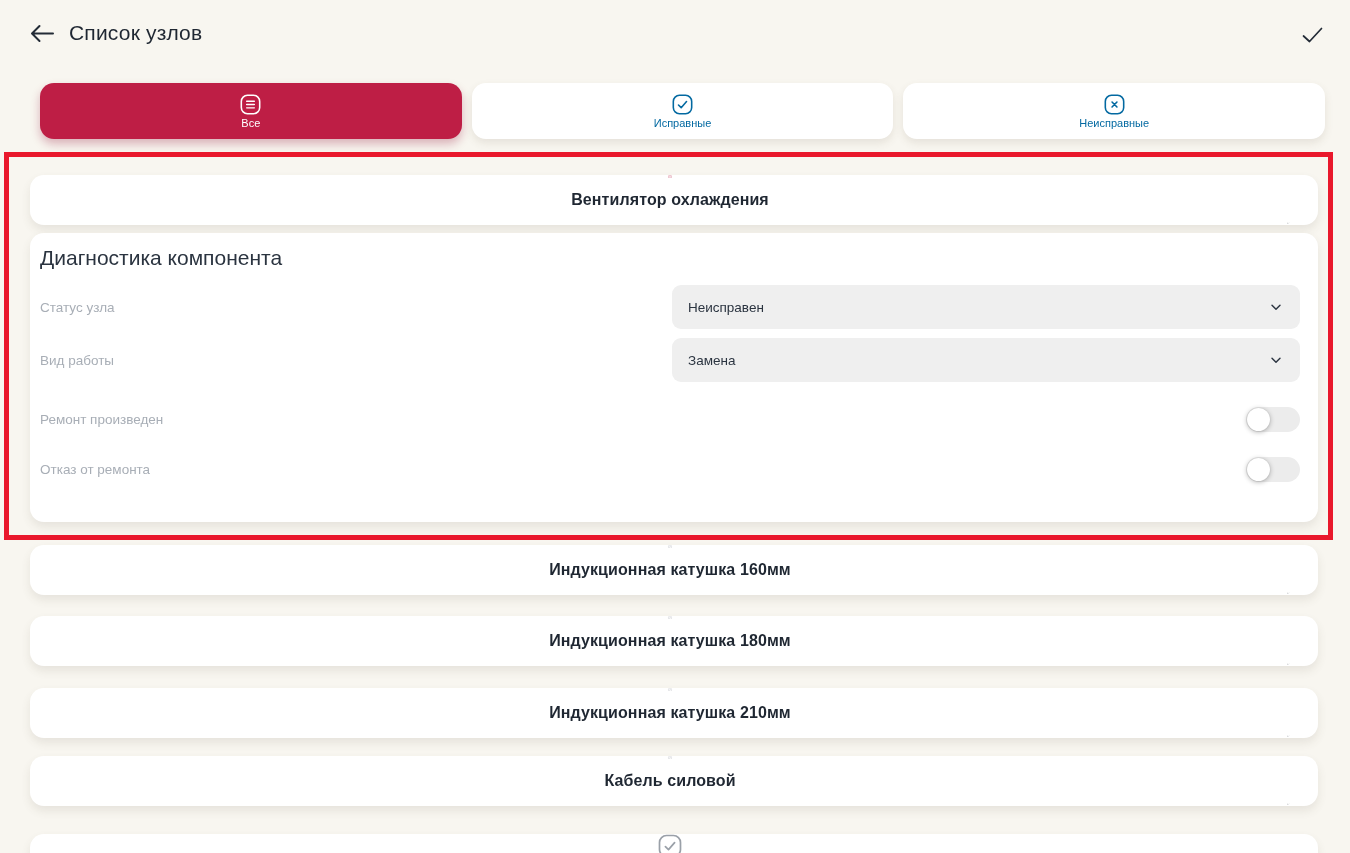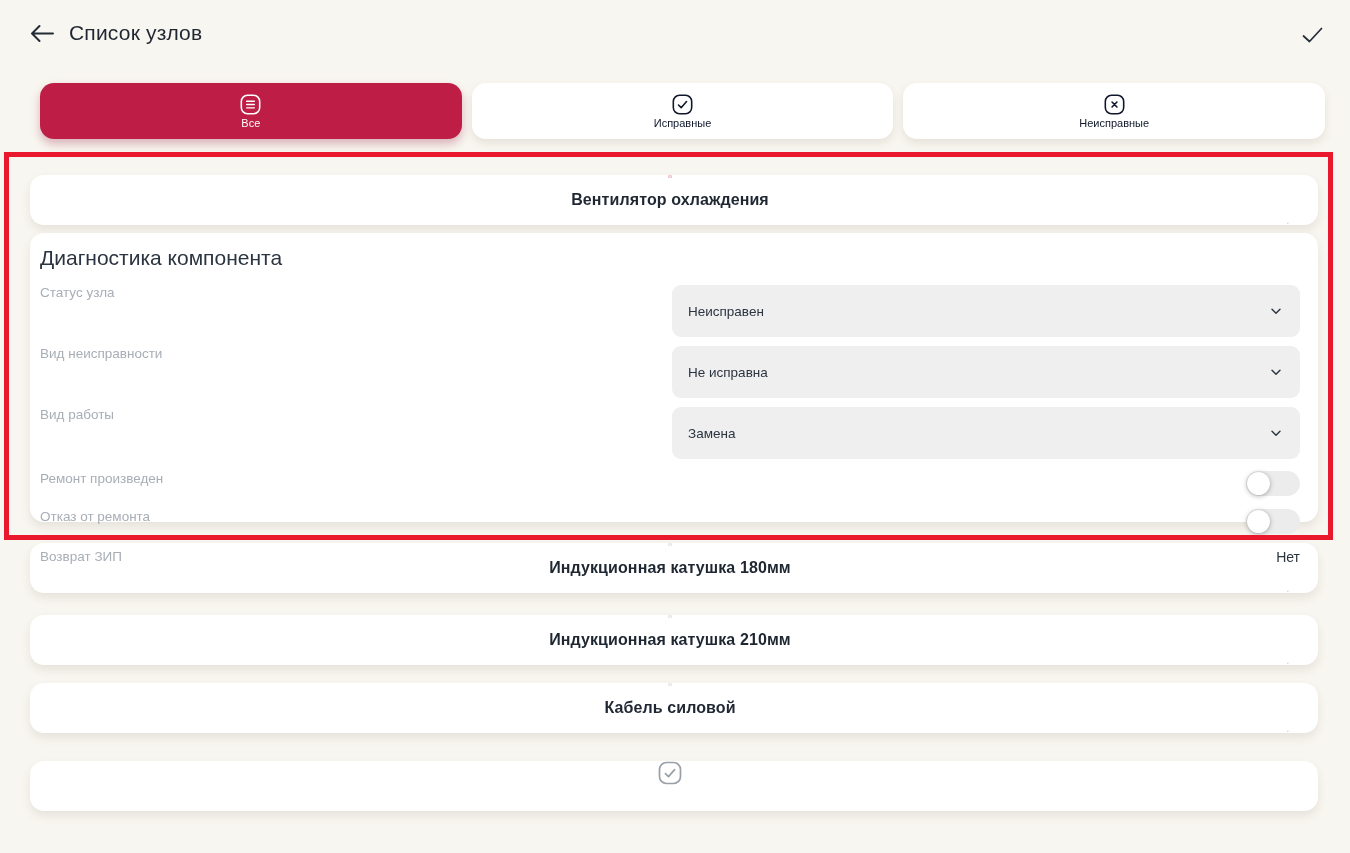--- a/index.html
+++ b/index.html
@@ -17,21 +17,21 @@
   .app-header { height:83px; display:flex; align-items:flex-start; padding:21px 27px 0 30px; }
   .back-btn { display:flex; align-items:center; cursor:pointer; padding-top:3px; color:#232B36; }
   .page-title { font-size:21px; font-weight:400; margin-left:14px; letter-spacing:.2px; color:#1F2732; }
   .confirm-btn { margin-left:auto; padding-top:6px; color:#232B36; cursor:pointer; }
 
   
   .tabs { display:flex; gap:10px; padding:0 25px 0 40px; }
   .tab {
     flex:1; height:56px; background:var(--card-bg,#fff); border-radius:14px;
     display:flex; flex-direction:column; align-items:center; justify-content:center; gap:3px;
-    box-shadow:0 4px 9px rgba(95,85,60,.12); color:#0f172a; cursor:pointer;
+    box-shadow:0 4px 9px rgba(95,85,60,.12); color:#0369a1; cursor:pointer;
   }
   .tab .tab-label { font-size:11px; line-height:11px; }
   .tab.active { background:var(--accent,#BE1E45); color:#fff; box-shadow:0 5px 10px rgba(150,20,55,.30); }
 
   
   .annotation-box {
     position:absolute; left:4px; top:152px; width:1329px; height:388px;
     border:5px solid var(--annotation,#E9182C); z-index:9; pointer-events:none;
   }
 
@@ -40,28 +40,28 @@
   .card { background:var(--card-bg,#fff); border-radius:14px; box-shadow:0 5px 10px rgba(95,85,60,.11); }
   .node-header { height:50px; display:flex; align-items:center; padding:0 21px 0 13px; gap:13px; cursor:pointer;flex-direction:column; }
   .node-title { font-size:16px; font-weight:700; color:#1F2732; letter-spacing:.1px; }
   .chev { margin-left:auto; color:#343B44; }
   .icon-ok { color:#9AA0A8; }
   .icon-bad { color:var(--accent,#BE1E45); }
 
   
   .panel { margin-top:8px; height:289px; padding:13px 18px 0 10px; }
   .panel-heading { font-size:21px; color:#2B3440; margin-bottom:15px; margin-left:0; }
-  .row { display:flex; justify-content:space-between; margin-bottom:9px; }
+  .row { display:flex; align-items:center; justify-content:space-between; margin-bottom:9px; }
   .lbl { font-size:13.5px; color:var(--label-gray,#A8AEB6); }
   .select {
-    width:628px; height:52px; background:var(--field-bg,#EFEFEF); border-radius:9px;
+    width:628px; height:44px; background:var(--field-bg,#EFEFEF); border-radius:9px;
     display:flex; align-items:center; padding:0 16px; font-size:13.5px; color:#2B3440; cursor:pointer;
   }
   .select .sel-chev { margin-left:auto; color:#2B3440; }
-  .toggle-row { height:26px; margin-top:12px; margin-bottom:12px; }
+  .toggle-row { height:26px; margin-top:24px; margin-bottom:12px; }
   .toggle { width:54px; height:25px; background:#ECECEC; border-radius:13px; position:relative; cursor:pointer; }
   .knob { width:23px; height:23px; border-radius:50%; background:#fff; position:absolute; left:1px; top:1px;
           box-shadow:0 1px 5px rgba(0,0,0,.30), 0 0 1px rgba(0,0,0,.15); }
   .text-row { margin-top:14px; }
   .val { font-size:14px; color:#2B3440; }
 </style>
 </head>
 <body>
 
 <div class="app-header">
@@ -123,29 +123,20 @@
     <div class="row">
       <span class="lbl">Статус узла</span>
       <div class="select">
         <span>Неисправен</span>
         <svg class="sel-chev" width="16" height="16" viewBox="0 0 18 18" fill="none">
           <path d="M4.5 7l4.5 4.5L13.5 7" stroke="currentColor" stroke-width="1.6" stroke-linecap="round" stroke-linejoin="round"></path>
         </svg>
       </div>
     </div>
 
-    <div class="row">
-      <span class="lbl">Вид неисправности</span>
-      <div class="select">
-        <span>Не исправна</span>
-        <svg class="sel-chev" width="16" height="16" viewBox="0 0 18 18" fill="none">
-          <path d="M4.5 7l4.5 4.5L13.5 7" stroke="currentColor" stroke-width="1.6" stroke-linecap="round" stroke-linejoin="round"></path>
-        </svg>
-      </div>
-    </div>
 
     <div class="row">
       <span class="lbl">Вид работы</span>
       <div class="select">
         <span>Замена</span>
         <svg class="sel-chev" width="16" height="16" viewBox="0 0 18 18" fill="none">
           <path d="M4.5 7l4.5 4.5L13.5 7" stroke="currentColor" stroke-width="1.6" stroke-linecap="round" stroke-linejoin="round"></path>
         </svg>
       </div>
     </div>
@@ -157,26 +148,32 @@
         </div>
     </div>
 
     <div class="row toggle-row">
       <span class="lbl">Отказ от ремонта</span>
       <div class="toggle">
           <div class="knob"></div>
         </div>
     </div>
 
-    <div class="row text-row">
-      <span class="lbl">Возврат ЗИП</span>
-      <span class="val">Нет</span>
-    </div>
-  </div>
-
+  </div>
+
+  <div class="card node-header" style="margin-top:23px">
+    <svg class="icon-ok" width="24" height="24" viewBox="0 0 24 24" fill="none">
+      <rect x="1.5" y="1.5" width="21" height="21" rx="7" stroke="currentColor" stroke-width="1.7"></rect>
+      <path d="M7.4 12.6l3.1 3 6.1-7" stroke="currentColor" stroke-width="1.7" stroke-linecap="round" stroke-linejoin="round"></path>
+    </svg>
+    <span class="node-title">Индукционная катушка 160мм</span>
+    <svg class="chev" width="18" height="18" viewBox="0 0 18 18" fill="none">
+      <path d="M4.5 7l4.5 4.5L13.5 7" stroke="currentColor" stroke-width="1.6" stroke-linecap="round" stroke-linejoin="round"></path>
+    </svg>
+  </div>
 
   <div class="card node-header" style="margin-top:21px">
     <svg class="icon-ok" width="24" height="24" viewBox="0 0 24 24" fill="none">
       <rect x="1.5" y="1.5" width="21" height="21" rx="7" stroke="currentColor" stroke-width="1.7"></rect>
       <path d="M7.4 12.6l3.1 3 6.1-7" stroke="currentColor" stroke-width="1.7" stroke-linecap="round" stroke-linejoin="round"></path>
     </svg>
     <span class="node-title">Индукционная катушка 180мм</span>
     <svg class="chev" width="18" height="18" viewBox="0 0 18 18" fill="none">
       <path d="M4.5 7l4.5 4.5L13.5 7" stroke="currentColor" stroke-width="1.6" stroke-linecap="round" stroke-linejoin="round"></path>
     </svg>

